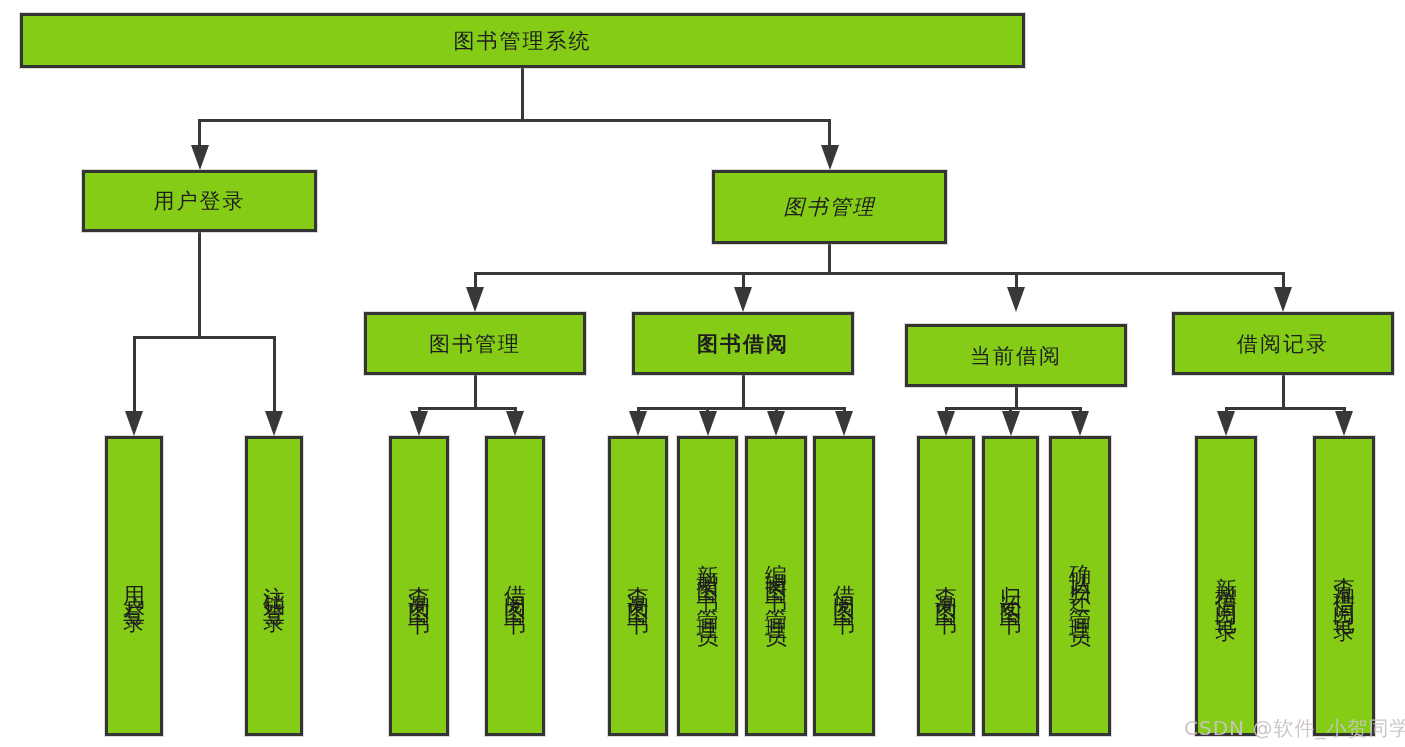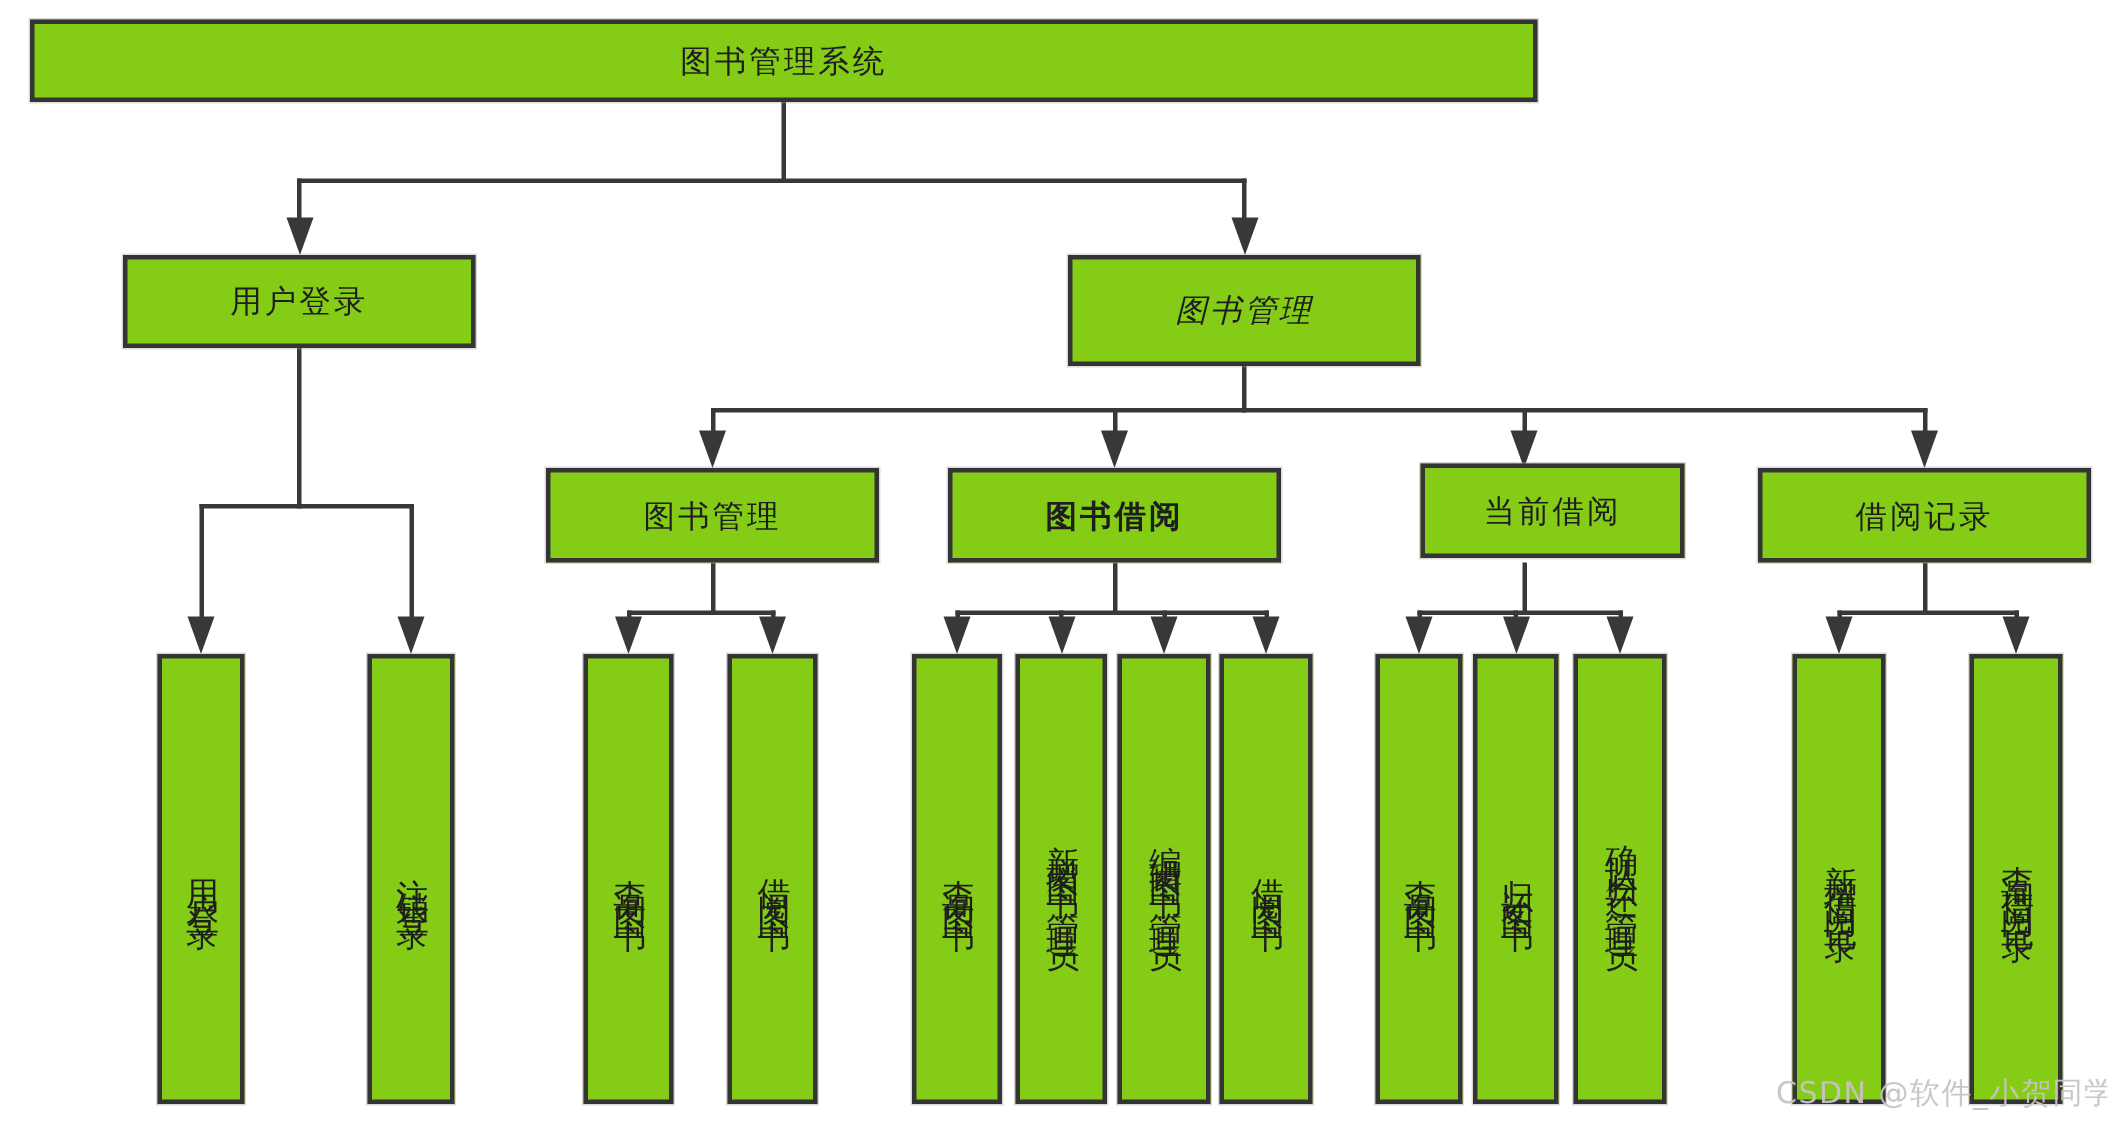--- a/index.html
+++ b/index.html
@@ -81,21 +81,21 @@
     </div>
     <div class="node horiz" style="left: 712px; top: 170px; width: 235px; height: 74px; font-style: italic;">
       <span class="label">图书管理</span>
     </div>
     <div class="node horiz" style="left: 364px; top: 312px; width: 222px; height: 63px;">
       <span class="label">图书管理</span>
     </div>
     <div class="node horiz" style="left: 632px; top: 312px; width: 222px; height: 63px; font-weight: bold;">
       <span class="label">图书借阅</span>
     </div>
-    <div class="node horiz" style="left: 905px; top: 309px; width: 176px; height: 63px; margin-left: 42px;">
+    <div class="node horiz" style="left: 905px; top: 324px; width: 222px; height: 63px;">
       <span class="label">当前借阅</span>
     </div>
     <div class="node horiz" style="left: 1172px; top: 312px; width: 222px; height: 63px;">
       <span class="label">借阅记录</span>
     </div>
     <div class="node vert" style="left: 105px; top: 436px; width: 58px; height: 300px;">
       <span class="label">用户登录</span>
     </div>
     <div class="node vert" style="left: 245px; top: 436px; width: 58px; height: 300px;">
       <span class="label">注销登录</span>

